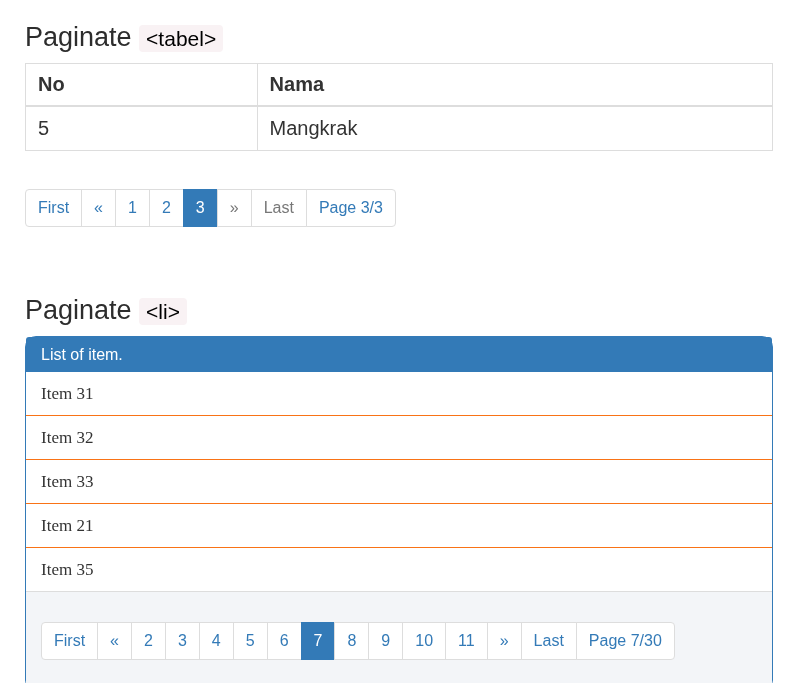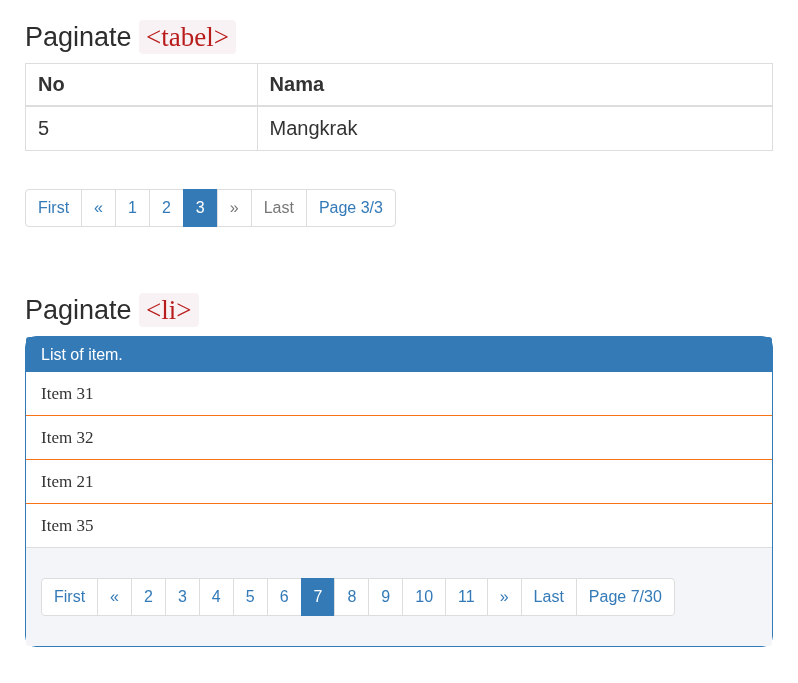--- a/index.html
+++ b/index.html
@@ -10,22 +10,22 @@
     color: #333;
   }
   .container { padding: 22px 25px 0 25px; }
 
   h2.page-heading {
     margin: 0 0 10px 0;
     font-size: 27px; font-weight: 400; line-height: 1.15; color: #2d2d2d;
   }
   h2.mt-lg { margin-top: 48px; }
   h2.page-heading code {
-    font-family: Liberation Serif, serif;
-    font-size: 27px; color: #b91c1c; background: #f9f2f4;
+    font-family: Liberation Sans, sans-serif;
+    font-size: 21px; color: #000000; background: #f9f2f4;
     padding: 2px 7px; border-radius: 4px;
   }
 
   table.demo-table { width: 100%; border-collapse: collapse; margin-bottom: 18px; }
   table.demo-table th, table.demo-table td {
     border: 1px solid #ddd; text-align: left; font-size: 20px;
     background: #fff; color: #333;
   }
   table.demo-table th { padding: 9px 12px; font-weight: 700; border-bottom-width: 2px; }
   table.demo-table td { padding: 10px 12px; font-weight: 400; }
@@ -127,20 +127,21 @@
   <h2 class="page-heading mt-lg">
     <span>Paginate</span>
     <code>&lt;li&gt;</code>
   </h2>
 
   <div class="panel">
     <div class="panel-heading">List of item.</div>
     <ul class="list-group" id="item-list">
         <li>Item 31</li>
         <li>Item 32</li>
+        <li>Item 33</li>
         <li>Item 21</li>
         <li>Item 35</li>
       </ul>
     <div class="panel-footer">
       <nav>
         <ul class="pagination" id="pagination-list">
             <li class="">
               <span>First</span>
             </li>
             <li class="">

